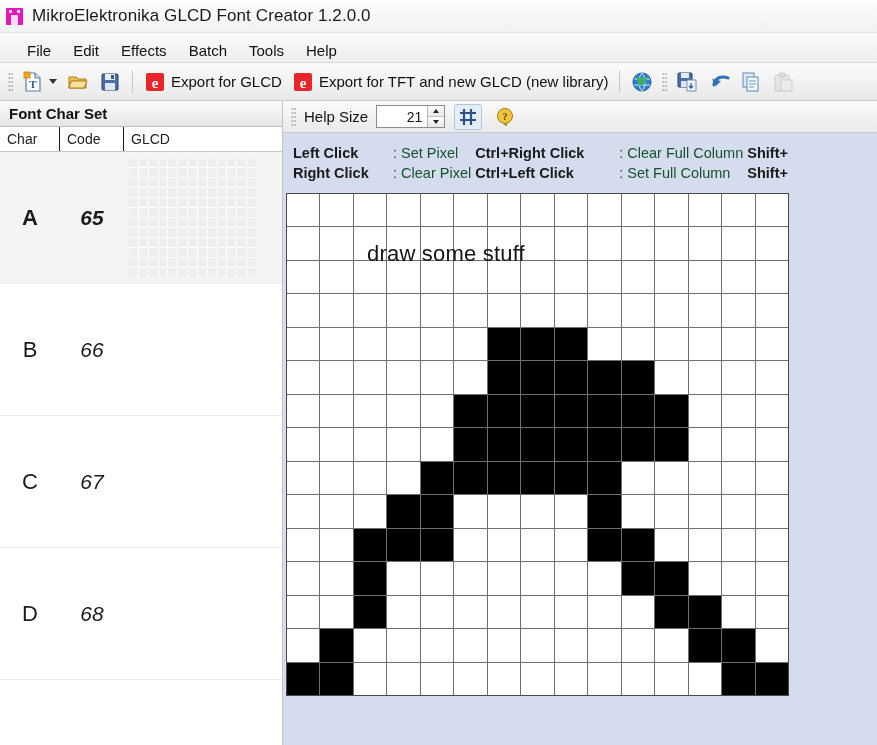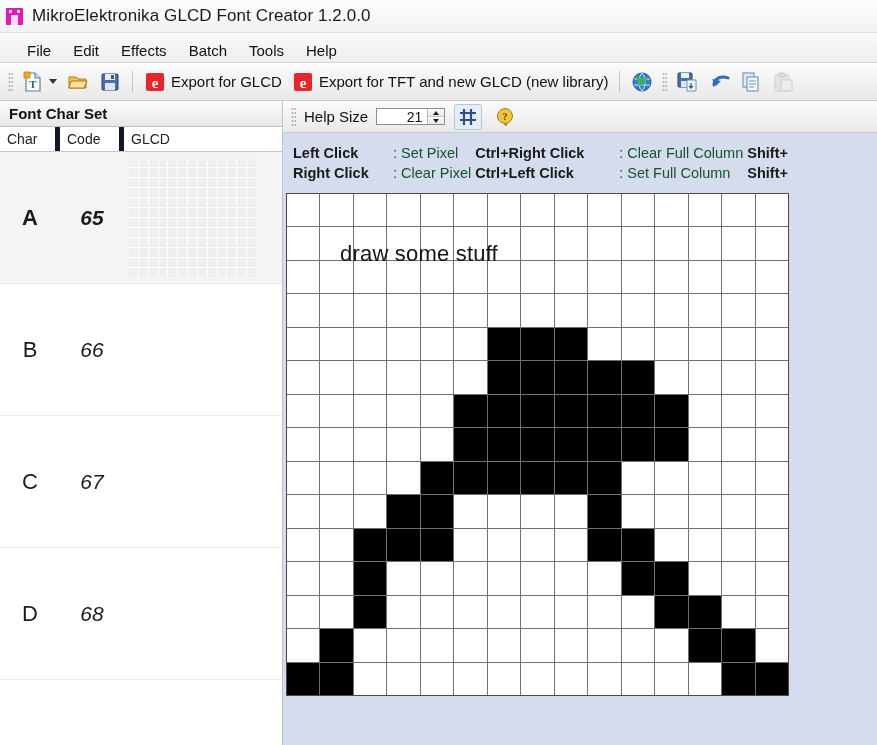--- a/index.html
+++ b/index.html
@@ -116,21 +116,21 @@
   .grid-head {
     display: flex;
     height: 25px;
     border-bottom: 1px solid #c8c8c8;
     background: #fff;
   }
   .gh-cell {
     font-size: 14px; color: #222;
     display: flex; align-items: center;
     padding-left: 7px;
-    border-right: 5px solid #0f172a;
+    border-right: 1px solid #0f172a;
   }
   .gh-char { width: 60px; }
   .gh-code { width: 64px; }
   .gh-glcd { flex: 1; border-right: none; }
 
   .char-row {
     display: flex; align-items: center;
     height: 132px;
     border-bottom: 1px solid #ededed;
   }
@@ -160,21 +160,21 @@
   .right-pane { flex: 1; display: flex; flex-direction: column; background: #d4dced; }
   .sub-toolbar {
     height: 32px;
     background: linear-gradient(#fbfbfb, #e9e9e9);
     border-bottom: 1px solid #c9c9c9;
     display: flex; align-items: center;
     padding-left: 4px;
   }
   .gs-label { font-size: 15px; color: #111; margin: 0 8px 0 4px; }
   .spin-wrap {
-    display: flex; height: 17px;
+    display: flex; height: 23px;
     border: 1px solid #8d8d8d; background: #fff;
   }
   .spin-input {
     width: 50px; border: none; outline: none;
     text-align: right; padding-right: 5px;
     font-family: "Liberation Sans", sans-serif;
     font-size: 14px; color: #111; background: #fff;
   }
   .spin-btns {
     width: 17px; display: flex; flex-direction: column;
@@ -228,21 +228,21 @@
     display: grid;
     grid-template-columns: repeat(15, 1fr);
     grid-template-rows: repeat(15, 1fr);
     gap: 1px;
     border: 1px solid #4a4a4a;
   }
   .px { background: #ffffff; }
   .px.on { background: #000000; }
   .overlay-text {
     position: absolute;
-    left: 57px; top: 48px;
+    left: 84px; top: 48px;
     font-size: 22px; color: #161616;
     pointer-events: none;
     letter-spacing: .2px;
   }
 </style>
 </head>
 <body>
 
 <div class="titlebar">
   <div class="app-icon"></div>

